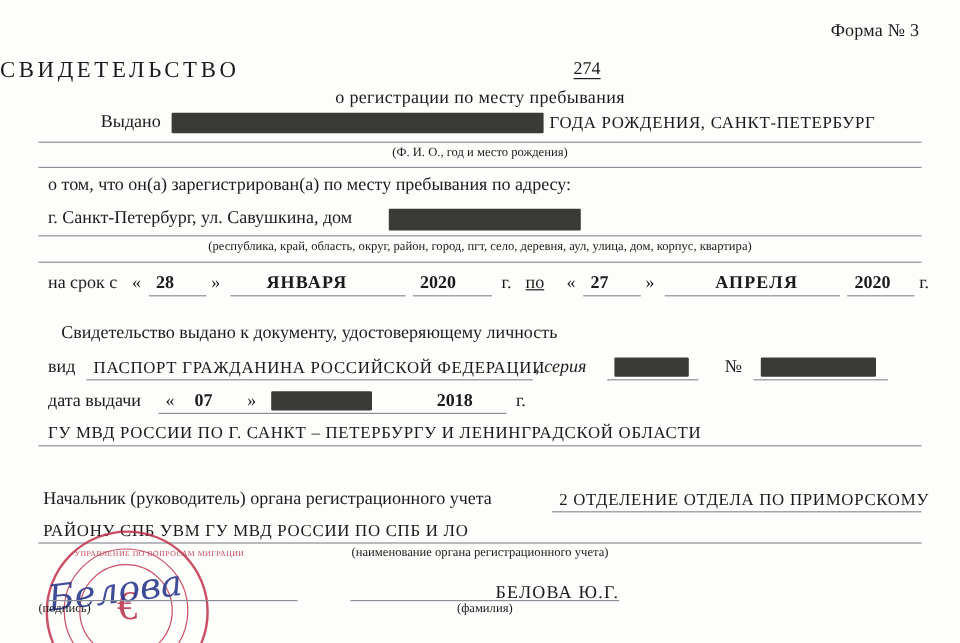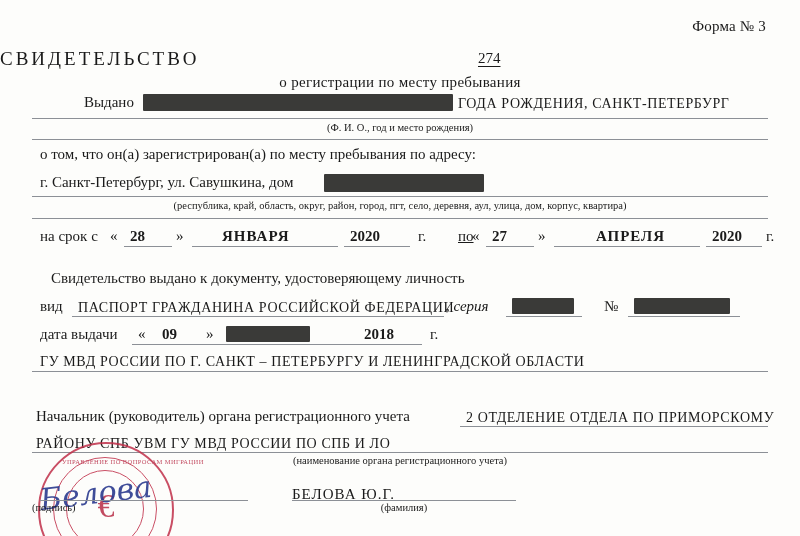--- a/index.html
+++ b/index.html
@@ -160,21 +160,21 @@
   <div class="abs line-text" style="left:40px; top:228px;">на срок с</div>
   <div class="abs line-text" style="left:110px; top:228px;">«</div>
   <div class="abs line-text" style="left:130px; top:228px; font-weight:bold;">28</div>
   <div class="abs rule" style="left:124px; top:246px; width:48px;"></div>
   <div class="abs line-text" style="left:176px; top:228px;">»</div>
   <div class="abs line-text" style="left:222px; top:228px; font-weight:bold; letter-spacing:1px;">ЯНВАРЯ</div>
   <div class="abs rule" style="left:192px; top:246px; width:146px;"></div>
   <div class="abs line-text" style="left:350px; top:228px; font-weight:bold;">2020</div>
   <div class="abs rule" style="left:344px; top:246px; width:66px;"></div>
   <div class="abs line-text" style="left:418px; top:228px;">г.</div>
-  <div class="abs line-text" style="left:458px; top:228px;text-decoration:underline;">по</div>
+  <div class="abs line-text" style="left:438px; top:228px;text-decoration:underline;">по</div>
   <div class="abs line-text" style="left:472px; top:228px;">«</div>
   <div class="abs line-text" style="left:492px; top:228px; font-weight:bold;">27</div>
   <div class="abs rule" style="left:486px; top:246px; width:48px;"></div>
   <div class="abs line-text" style="left:538px; top:228px;">»</div>
   <div class="abs line-text" style="left:596px; top:228px; font-weight:bold; letter-spacing:1px;">АПРЕЛЯ</div>
   <div class="abs rule" style="left:554px; top:246px; width:146px;"></div>
   <div class="abs line-text" style="left:712px; top:228px; font-weight:bold;">2020</div>
   <div class="abs rule" style="left:706px; top:246px; width:56px;"></div>
   <div class="abs line-text" style="left:766px; top:228px;">г.</div>
 
@@ -185,21 +185,21 @@
   <div class="abs rule" style="left:72px; top:316px; width:372px;"></div>
   <div class="abs line-text" style="left:446px; top:298px;font-style:italic;">, серия</div>
   <div class="abs redact" style="left:512px; top:298px; width:62px; height:16px;"></div>
   <div class="abs rule" style="left:506px; top:316px; width:76px;"></div>
   <div class="abs line-text" style="left:604px; top:298px;">№</div>
   <div class="abs redact" style="left:634px; top:298px; width:96px; height:16px;"></div>
   <div class="abs rule" style="left:628px; top:316px; width:112px;"></div>
 
   <div class="abs line-text" style="left:40px; top:326px;">дата выдачи</div>
   <div class="abs line-text" style="left:138px; top:326px;">«</div>
-  <div class="abs line-text" style="left:162px; top:326px; font-weight:bold;">09</div>
+  <div class="abs line-text" style="left:162px; top:326px; font-weight:bold;">07</div>
   <div class="abs line-text" style="left:206px; top:326px;">»</div>
   <div class="abs redact" style="left:226px; top:326px; width:84px; height:16px;"></div>
   <div class="abs rule" style="left:132px; top:344px; width:228px;"></div>
   <div class="abs line-text" style="left:364px; top:326px; font-weight:bold;">2018</div>
   <div class="abs rule" style="left:360px; top:344px; width:62px;"></div>
   <div class="abs line-text" style="left:430px; top:326px;">г.</div>
 
   <div class="abs caps" style="left:40px; top:354px;">ГУ  МВД  РОССИИ  ПО  Г. САНКТ – ПЕТЕРБУРГУ  И  ЛЕНИНГРАДСКОЙ ОБЛАСТИ</div>
   <div class="abs rule" style="left:32px; top:371px; width:736px;"></div>
 
@@ -215,17 +215,17 @@
     <div class="stamp-in2"></div>
     <div class="stamp-txt" style="left:22px; top:14px;">УПРАВЛЕНИЕ ПО ВОПРОСАМ МИГРАЦИИ</div>
     <div class="stamp-eagle">€</div>
 
   </div>
   <div class="abs sig">Белова</div>
 
   <div class="abs rule" style="left:40px; top:500px; width:208px;"></div>
   <div class="abs" style="left:32px; top:502px; width:208px; text-align:left; font-size:10.5px;">(подпись)</div>
 
-  <div class="abs" style="left:292px; top:486px; width:224px; text-align:left; font-size:15px; letter-spacing:1px;">БЕЛОВА Ю.Г.</div>
+  <div class="abs" style="left:292px; top:486px; width:224px; text-align:right; font-size:15px; letter-spacing:1px;">БЕЛОВА Ю.Г.</div>
   <div class="abs rule" style="left:292px; top:500px; width:224px;"></div>
   <div class="abs" style="left:292px; top:502px; width:224px; text-align:center; font-size:10.5px;">(фамилия)</div>
 
 </div>
 
 </body></html>

